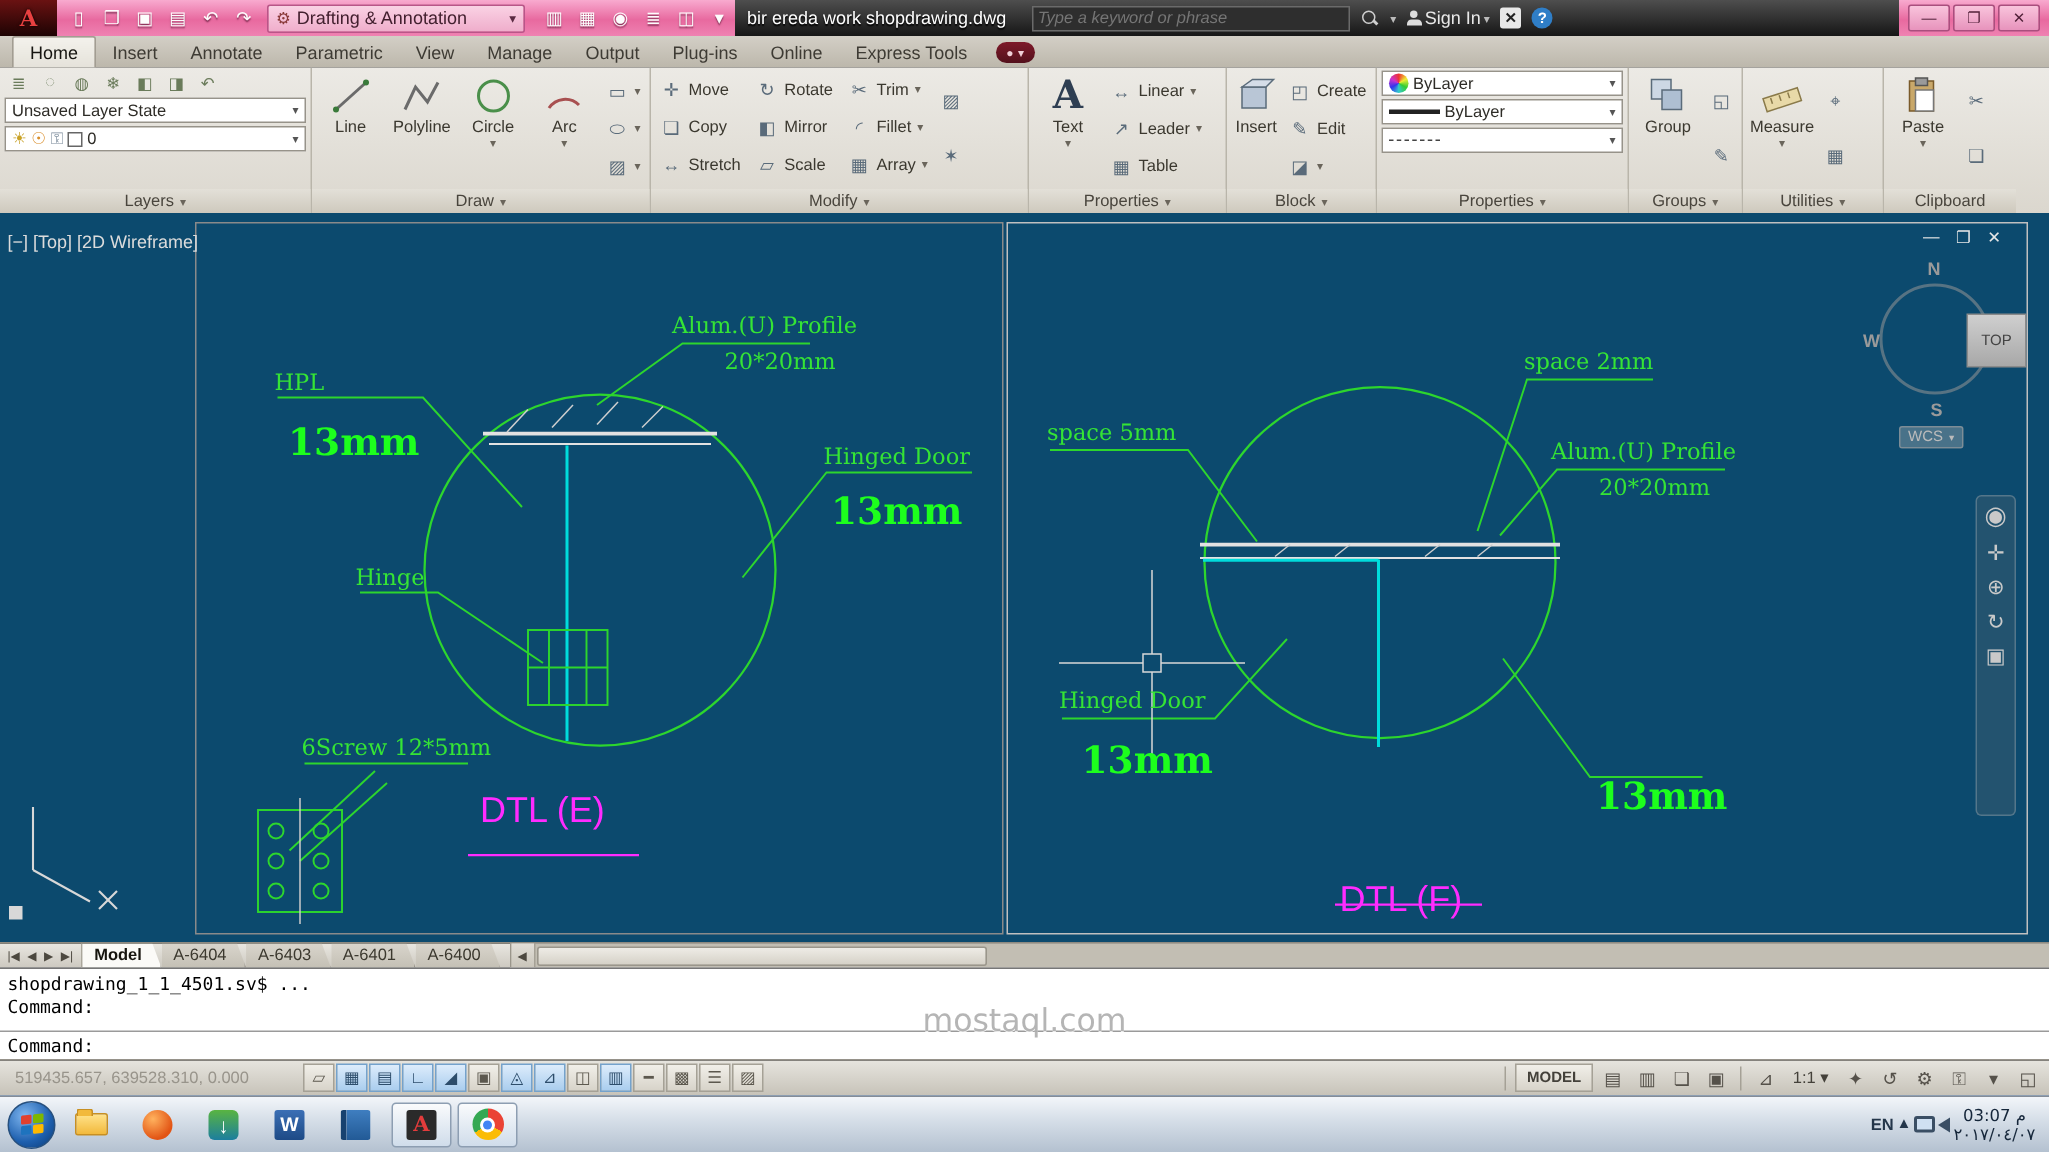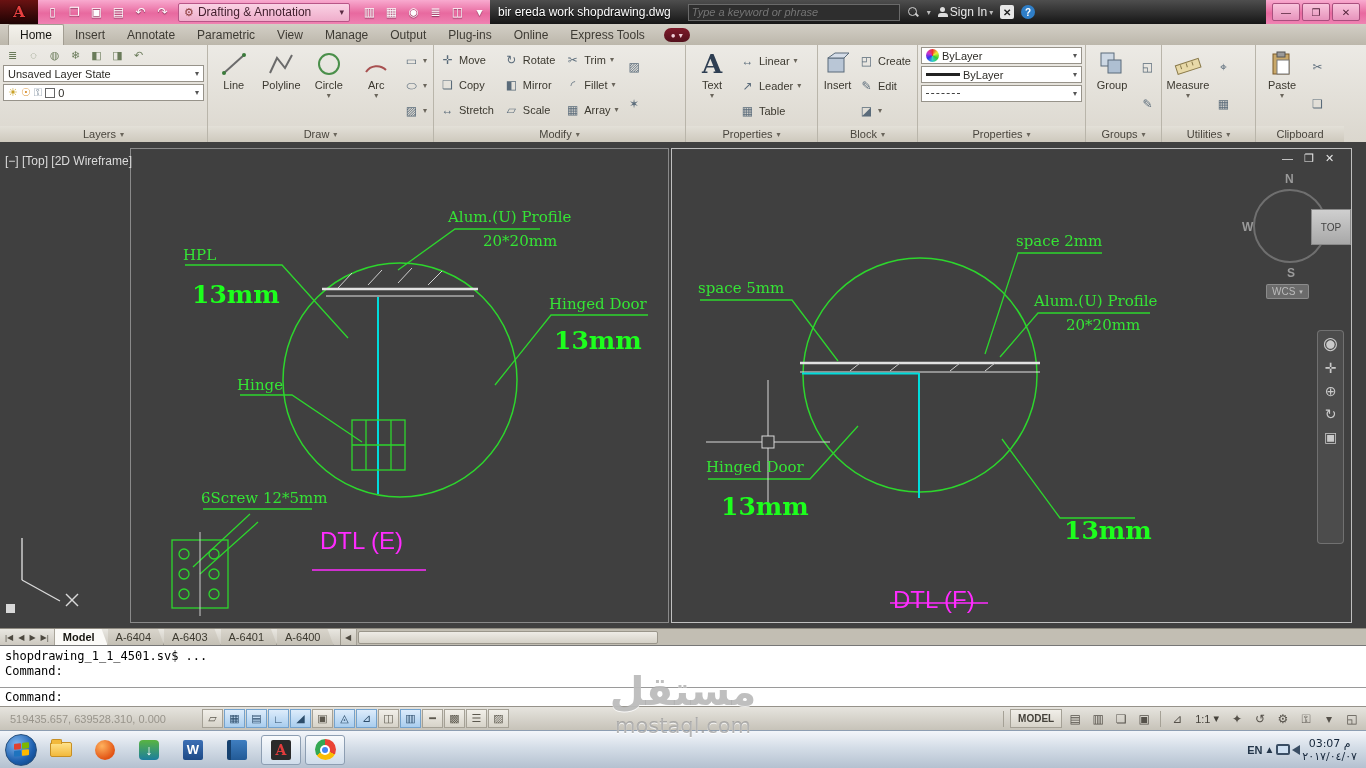--- a/index.html
+++ b/index.html
@@ -55,21 +55,21 @@
 .combo{display:flex;align-items:center;gap:3px;height:17px;background:#fff;border:1px solid #97938a;font-size:11px;color:#2e2c27;padding:0 4px;}
 .combo .car{margin-left:auto;font-size:8px;color:#555;}
 .lrow{display:flex;gap:2px;align-items:center;}
 .li{width:19px;height:16px;display:flex;align-items:center;justify-content:center;font-size:11px;color:#6a7b5a;}
 .modgrid{display:grid;grid-template-columns:auto auto auto;grid-auto-rows:25px;column-gap:4px;align-items:center;}
 .wheel{width:13px;height:13px;border-radius:50%;background:conic-gradient(#e33,#ee3,#3c3,#3cc,#33e,#c3c,#e33);flex:0 0 auto;}
 .lwline{width:34px;height:3px;background:#222;flex:0 0 auto;}
 .ltline{width:34px;height:0;border-top:1.5px dashed #444;flex:0 0 auto;}
 
 
-.draw-area{flex:1;position:relative;background:#404040;overflow:hidden;}
+.draw-area{flex:1;position:relative;background:#0c4a6e;overflow:hidden;}
 .cadsvg{position:absolute;inset:0;}
 .vp-ctl{position:absolute;left:5px;top:12px;color:#dcdcdc;font-size:12px;}
 .dwg-winctl{position:absolute;left:1282px;top:10px;display:flex;gap:11px;color:#e6e6e6;font-size:11px;}
 .cad-label{position:absolute;color:#35e435;font-family:"DejaVu Serif",serif;font-size:15px;white-space:nowrap;}
 .cad-big{font-size:25px;font-weight:bold;color:#1dff1d;}
 .cad-title{position:absolute;color:#ff2bff;font-size:24px;font-family:Liberation Sans, sans-serif;white-space:nowrap;}
 .viewcube{position:absolute;left:1246px;top:30px;width:92px;height:132px;}
 .vc-ring{position:absolute;left:7px;top:17px;width:74px;height:74px;border:2px solid rgba(150,150,150,.55);border-radius:50%;}
 .vc-l{position:absolute;color:#9a9a9a;font-size:12px;font-weight:bold;}
 .vc-top{position:absolute;left:25px;top:37px;width:40px;height:36px;background:linear-gradient(#cfcfcf,#a8a8a8);border:1px solid #8a8a8a;display:flex;align-items:center;justify-content:center;font-size:10px;color:#444;margin-left:40px;}
@@ -745,15 +745,14 @@
       <div class="clock">
         <div>03:07 م</div>
         <div>٢٠١٧/٠٤/٠٧</div>
       </div>
     </div>
   </div>
 
 </div>
 
 <div class="watermark">
-  <div class="wm1">مستقل</div>
   <div class="wm2">mostaql.com</div>
 </div>
 
 </body></html>

